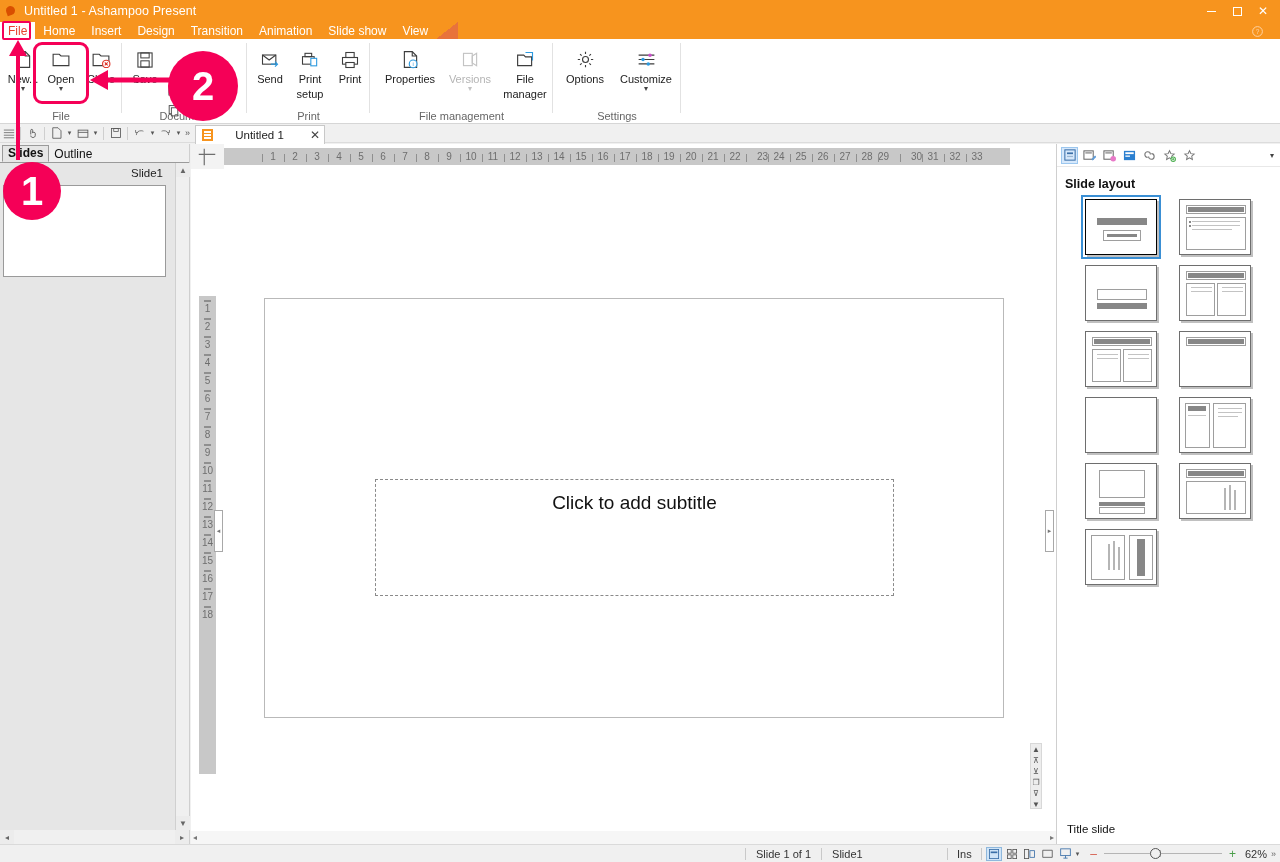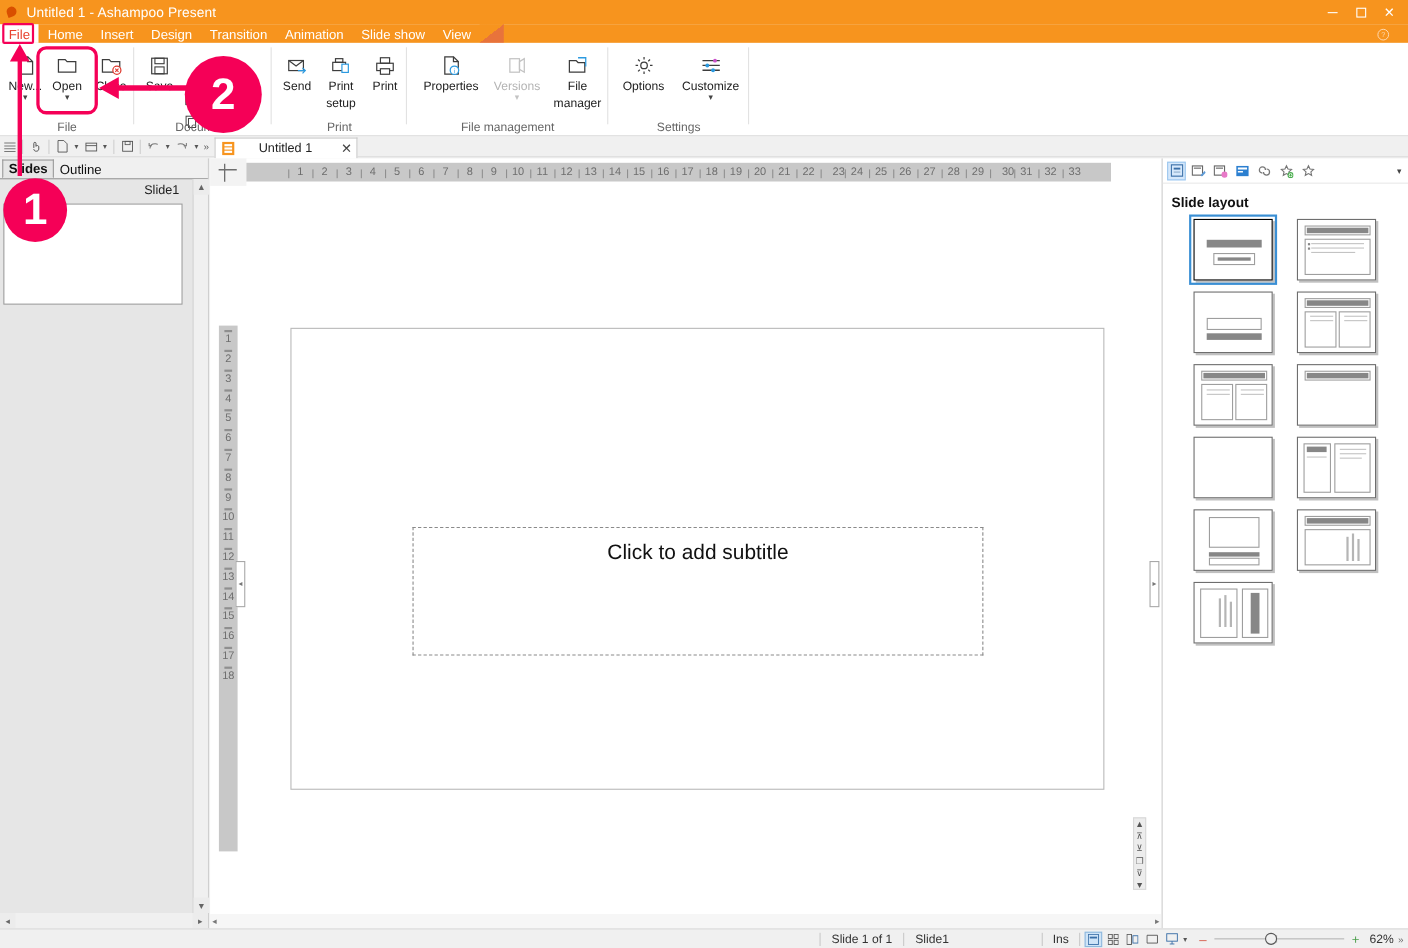--- a/index.html
+++ b/index.html
@@ -478,21 +478,21 @@
         <span style="display: inline-block; width: 22px; text-align: center; position: relative;">19<span style="position: absolute; left: 0px; top: 3px; width: 1px; height: 8px; background: rgb(143, 143, 143);"></span></span>
         <span style="display: inline-block; width: 22px; text-align: center; position: relative;">20<span style="position: absolute; left: 0px; top: 3px; width: 1px; height: 8px; background: rgb(143, 143, 143);"></span></span>
         <span style="display: inline-block; width: 22px; text-align: center; position: relative;">21<span style="position: absolute; left: 0px; top: 3px; width: 1px; height: 8px; background: rgb(143, 143, 143);"></span></span>
         <span style="display: inline-block; width: 22px; text-align: center; position: relative;">22<span style="position: absolute; left: 0px; top: 3px; width: 1px; height: 8px; background: rgb(143, 143, 143);"></span></span>
         <span style="display: inline-block; width: 22px; text-align: right; position: relative;">23<span style="position: absolute; left: 0px; top: 3px; width: 1px; height: 8px; background: rgb(143, 143, 143);"></span></span>
         <span style="display: inline-block; width: 22px; text-align: center; position: relative;">24<span style="position: absolute; left: 0px; top: 3px; width: 1px; height: 8px; background: rgb(143, 143, 143);"></span></span>
         <span style="display: inline-block; width: 22px; text-align: center; position: relative;">25<span style="position: absolute; left: 0px; top: 3px; width: 1px; height: 8px; background: rgb(143, 143, 143);"></span></span>
         <span style="display: inline-block; width: 22px; text-align: center; position: relative;">26<span style="position: absolute; left: 0px; top: 3px; width: 1px; height: 8px; background: rgb(143, 143, 143);"></span></span>
         <span style="display: inline-block; width: 22px; text-align: center; position: relative;">27<span style="position: absolute; left: 0px; top: 3px; width: 1px; height: 8px; background: rgb(143, 143, 143);"></span></span>
         <span style="display: inline-block; width: 22px; text-align: center; position: relative;">28<span style="position: absolute; left: 0px; top: 3px; width: 1px; height: 8px; background: rgb(143, 143, 143);"></span></span>
-        <span style="display: inline-block; width: 22px; text-align: center; position: relative;">29<span style="position: absolute; left: 0px; top: 3px; width: 1px; height: 8px; background: rgb(143, 143, 143);"></span></span>
+        <span style="display: inline-block; width: 22px; position: relative;">29<span style="position: absolute; left: 0px; top: 3px; width: 1px; height: 8px; background: rgb(143, 143, 143);"></span></span>
         <span style="display: inline-block; width: 22px; text-align: right; position: relative;">30<span style="position: absolute; left: 0px; top: 3px; width: 1px; height: 8px; background: rgb(143, 143, 143);"></span></span>
         <span style="display: inline-block; width: 22px; text-align: center; position: relative;">31<span style="position: absolute; left: 0px; top: 3px; width: 1px; height: 8px; background: rgb(143, 143, 143);"></span></span>
         <span style="display: inline-block; width: 22px; text-align: center; position: relative;">32<span style="position: absolute; left: 0px; top: 3px; width: 1px; height: 8px; background: rgb(143, 143, 143);"></span></span>
         <span style="display: inline-block; width: 22px; text-align: center; position: relative;">33<span style="position: absolute; left: 0px; top: 3px; width: 1px; height: 8px; background: rgb(143, 143, 143);"></span></span>
       </span>
   </div>
 
   <div class="vruler">
     <span id="vr-marks" style="display:flex;flex-direction:column;align-items:center;">
         <span style="display: flex; flex-direction: column; align-items: center;">
@@ -726,20 +726,21 @@
     <div class="lcell">
       <div class="box" style="left:5px;top:5px;width:34px;height:45px;"></div>
       <div class="bar" style="left:22px;top:14px;width:2px;height:26px;background:#b5b5b5;"></div>
       <div class="bar" style="left:27px;top:11px;width:2px;height:29px;background:#b5b5b5;"></div>
       <div class="bar" style="left:32px;top:17px;width:2px;height:23px;background:#b5b5b5;"></div>
       <div class="box" style="left:43px;top:5px;width:24px;height:45px;"></div>
       <div class="bar" style="left:51px;top:9px;width:8px;height:37px;"></div>
     </div>
   </div>
 
+  <div class="rfoot">Title slide</div>
 </div>
 
 <div class="status">
   <span style="width:745px;"></span>
   <span class="st-sep"></span>
   <span style="padding:0 10px;">Slide 1 of 1</span>
   <span class="st-sep"></span>
   <span style="padding:0 10px;">Slide1</span>
   <span style="flex:1;"></span>
   <span class="st-sep"></span>

